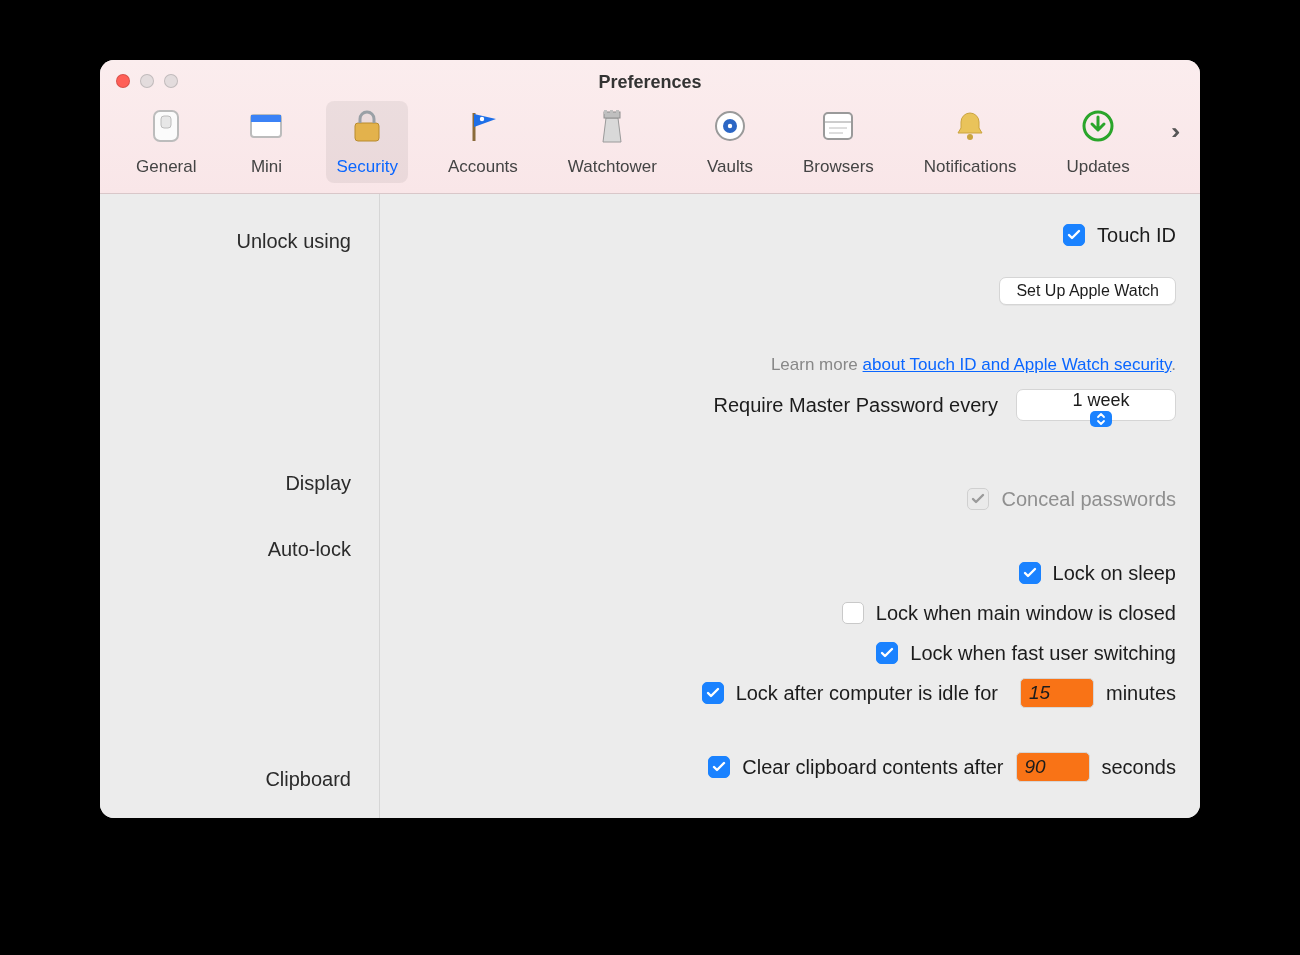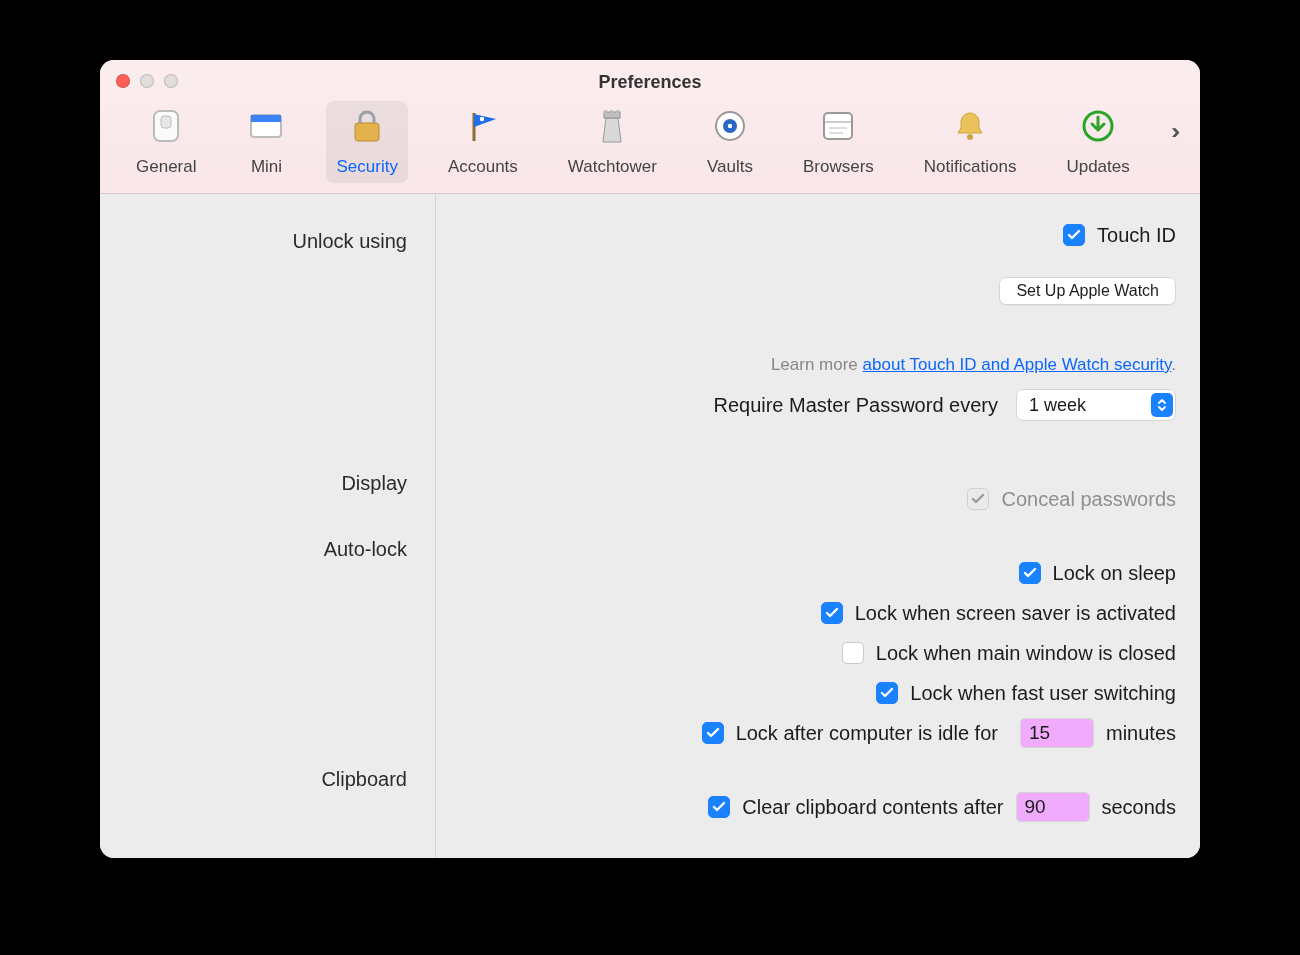--- a/index.html
+++ b/index.html
@@ -45,21 +45,21 @@
   .tab.selected { background:rgba(0,0,0,.06); color:#0a66ff; }
   .tab .ico { width:38px; height:38px; display:flex; align-items:center; justify-content:center; }
   .overflow-chevrons {
     position:absolute; right:18px; top:22px; font-size:22px; color:#555; letter-spacing:-6px;
   }
   .body {
     display:flex; min-height:540px;
     background:#ececec;
   }
   .labels-col {
-    width:336px;
+    width:280px;
     border-right:1px solid #d6d6d6;
     padding:20px 16px 0 0;
     display:flex; flex-direction:column; gap:0;
   }
   .section-label {
     text-align:right;
     font-size:20px; color:#2b2b2b;
     padding-right:12px;
     height:46px; display:flex; align-items:center; justify-content:flex-end;
   }
@@ -83,31 +83,32 @@
     background:#fff; border:1px solid #d5d5d5; border-radius:7px;
     box-shadow:0 1px 0 rgba(0,0,0,.04);
     cursor:pointer;
   }
   .help-text { font-size:17px; color:#888; }
   .help-text .link { color:#0a66ff; text-decoration:underline; cursor:pointer; }
   .select {
     display:inline-flex; align-items:center;
     background:#fff; border:1px solid #d5d5d5; border-radius:7px;
     height:32px; padding:0 2px 0 12px; font-size:18px;
+    flex-direction:column;
   }
   .select .caret {
     width:22px; height:24px; border-radius:5px;
     background:#1a82ff;
     display:flex; flex-direction:column; align-items:center; justify-content:center;
   }
   .numfield {
     width:74px; height:30px;
-    background:#f0abfc; border:1px solid #d5d5d5; border-radius:5px;
+    background:#f97316; border:1px solid #d5d5d5; border-radius:5px;
     padding:8px 8px; font-size:19px; text-align:left;
-    display:flex; align-items:center;
+    display:flex; align-items:center;font-style:italic;
   }
   .spacer-s { height:10px; }
   .spacer-m { height:28px; }
   .spacer-l { height:48px; }
 </style>
 </head>
 <body>
 
 <div class="window">
 
@@ -271,28 +272,20 @@
 
       <div class="row">
         <div class="cb checked">
             <svg width="14" height="14" viewBox="0 0 14 14">
               <path d="M2 7 l3 3 l7-7" stroke="#fff" stroke-width="2.4" fill="none" stroke-linecap="round" stroke-linejoin="round"></path>
             </svg>
           </div>
         <span>Lock on sleep</span>
       </div>
       <div class="row">
-        <div class="cb checked">
-            <svg width="14" height="14" viewBox="0 0 14 14">
-              <path d="M2 7 l3 3 l7-7" stroke="#fff" stroke-width="2.4" fill="none" stroke-linecap="round" stroke-linejoin="round"></path>
-            </svg>
-          </div>
-        <span>Lock when screen saver is activated</span>
-      </div>
-      <div class="row">
         <div class="cb"></div>
         <span>Lock when main window is closed</span>
       </div>
       <div class="row">
         <div class="cb checked">
             <svg width="14" height="14" viewBox="0 0 14 14">
               <path d="M2 7 l3 3 l7-7" stroke="#fff" stroke-width="2.4" fill="none" stroke-linecap="round" stroke-linejoin="round"></path>
             </svg>
           </div>
         <span>Lock when fast user switching</span>

